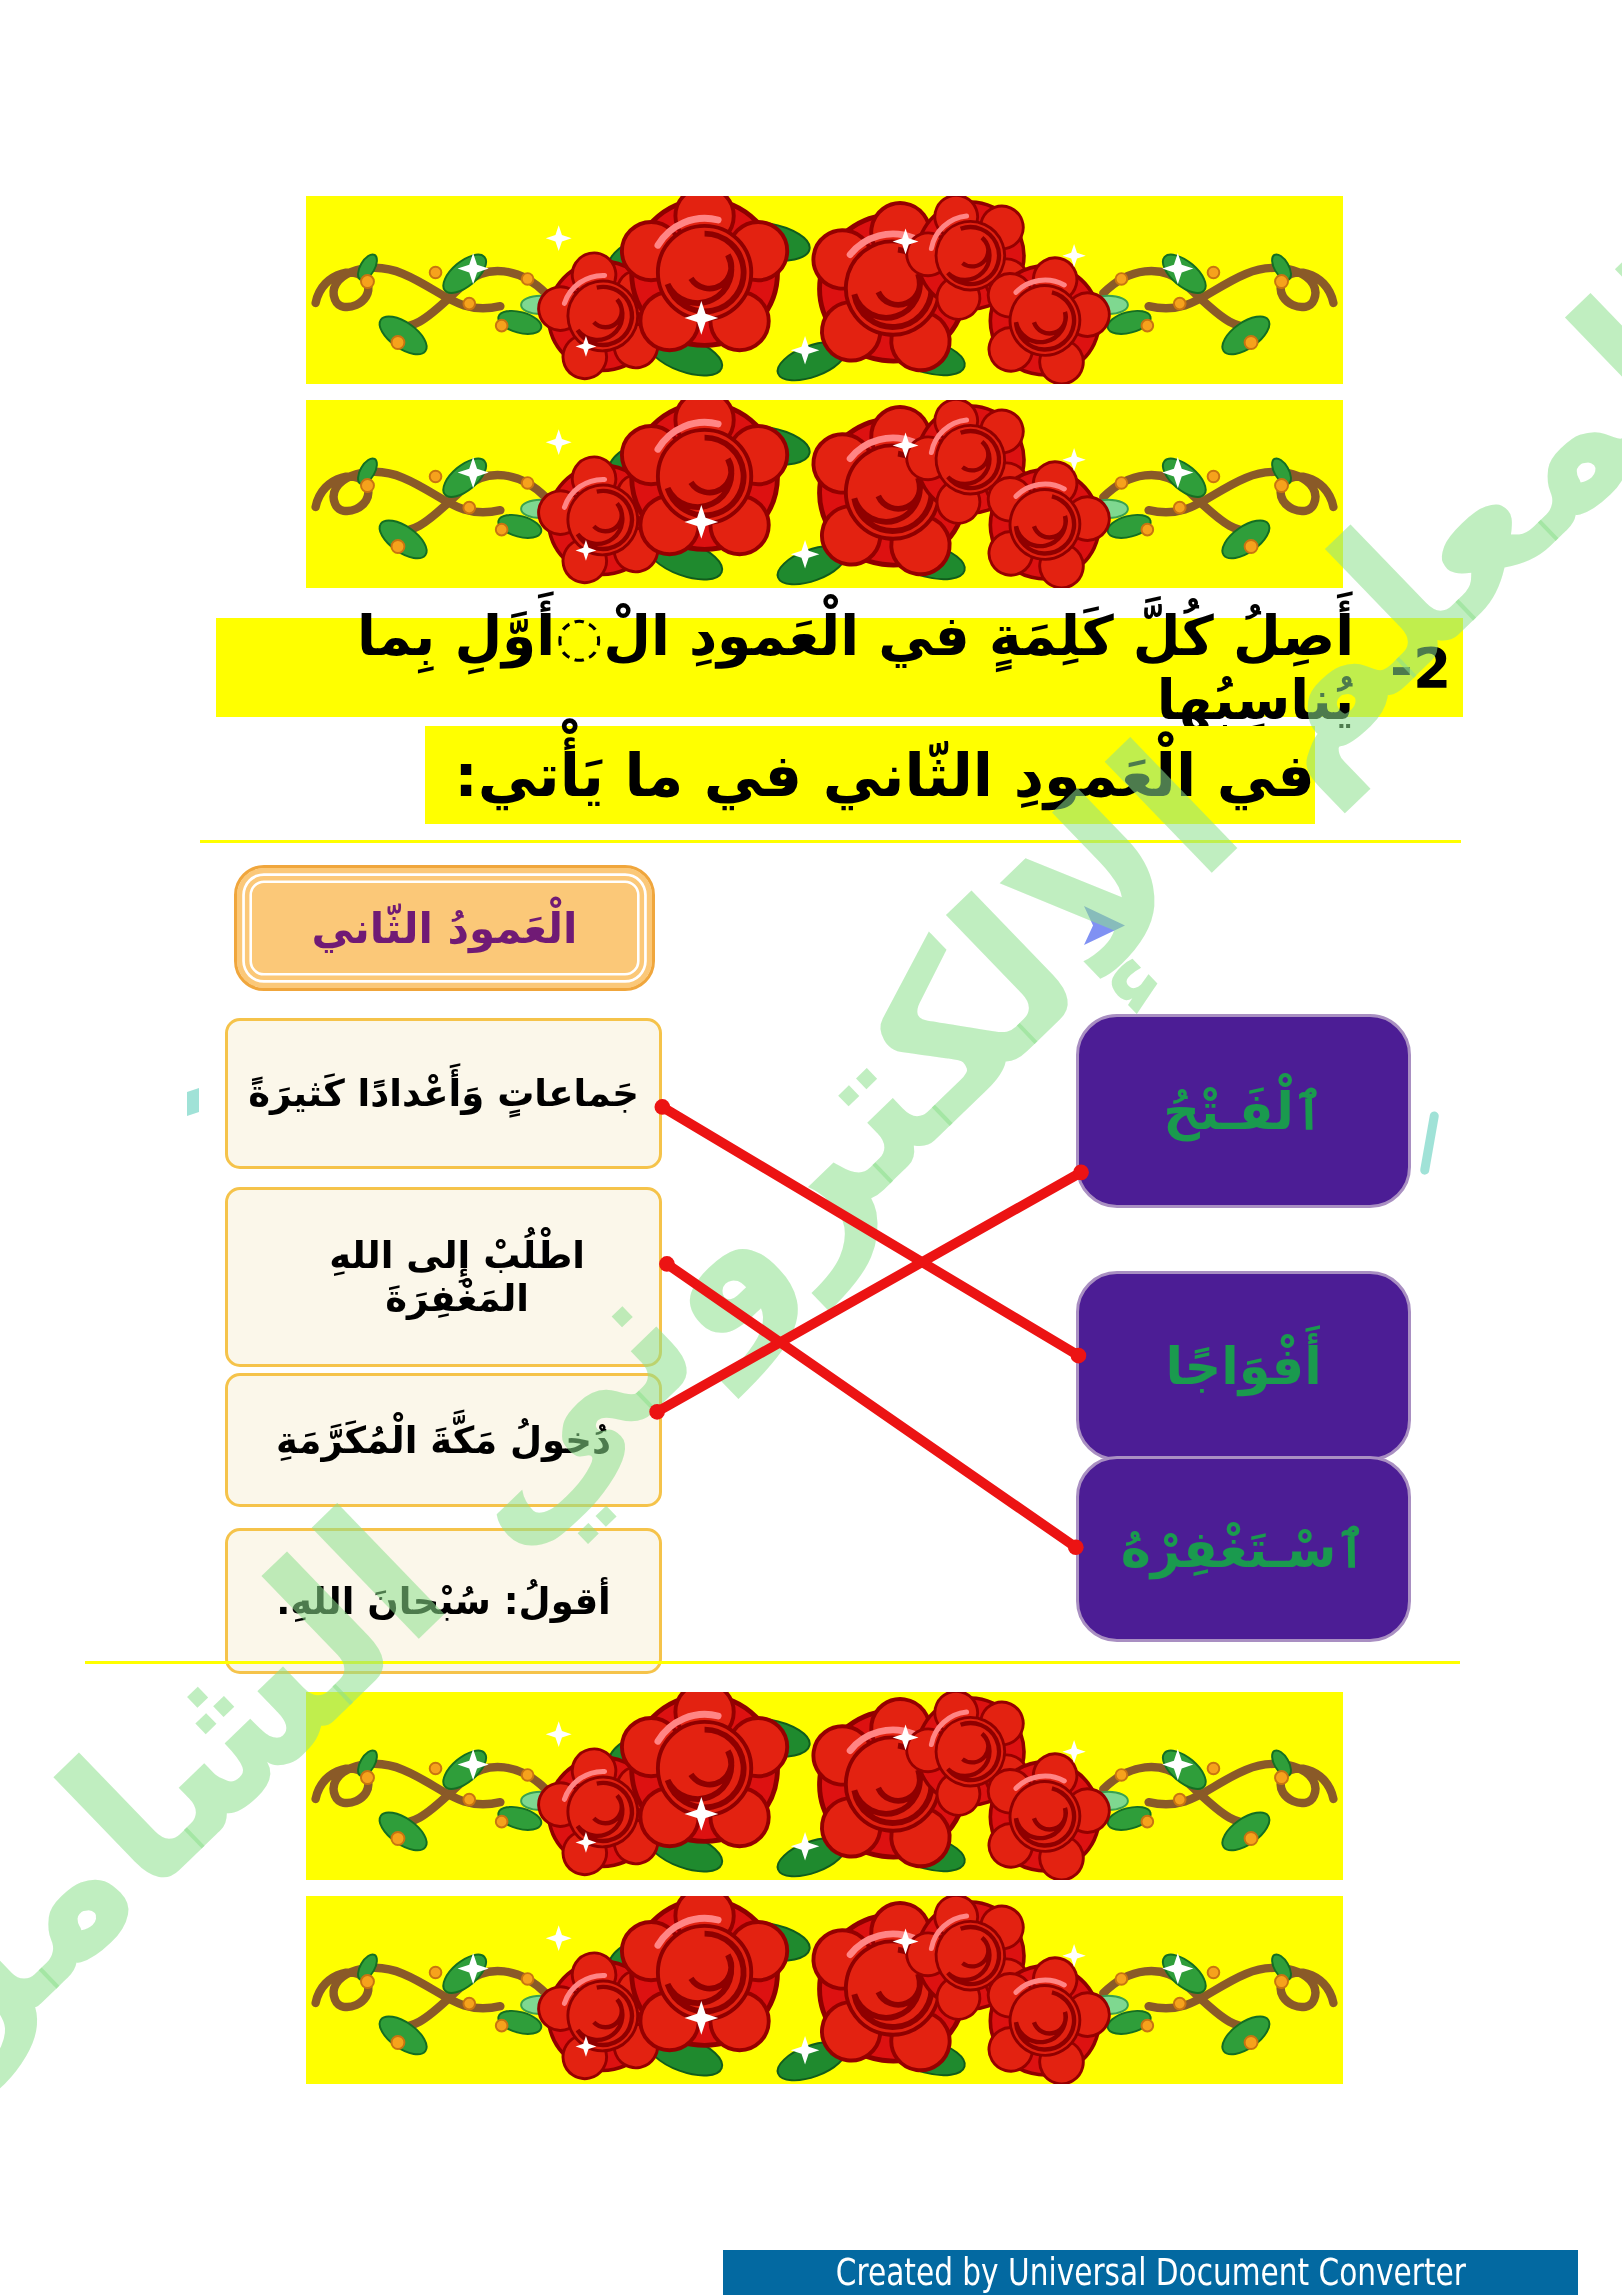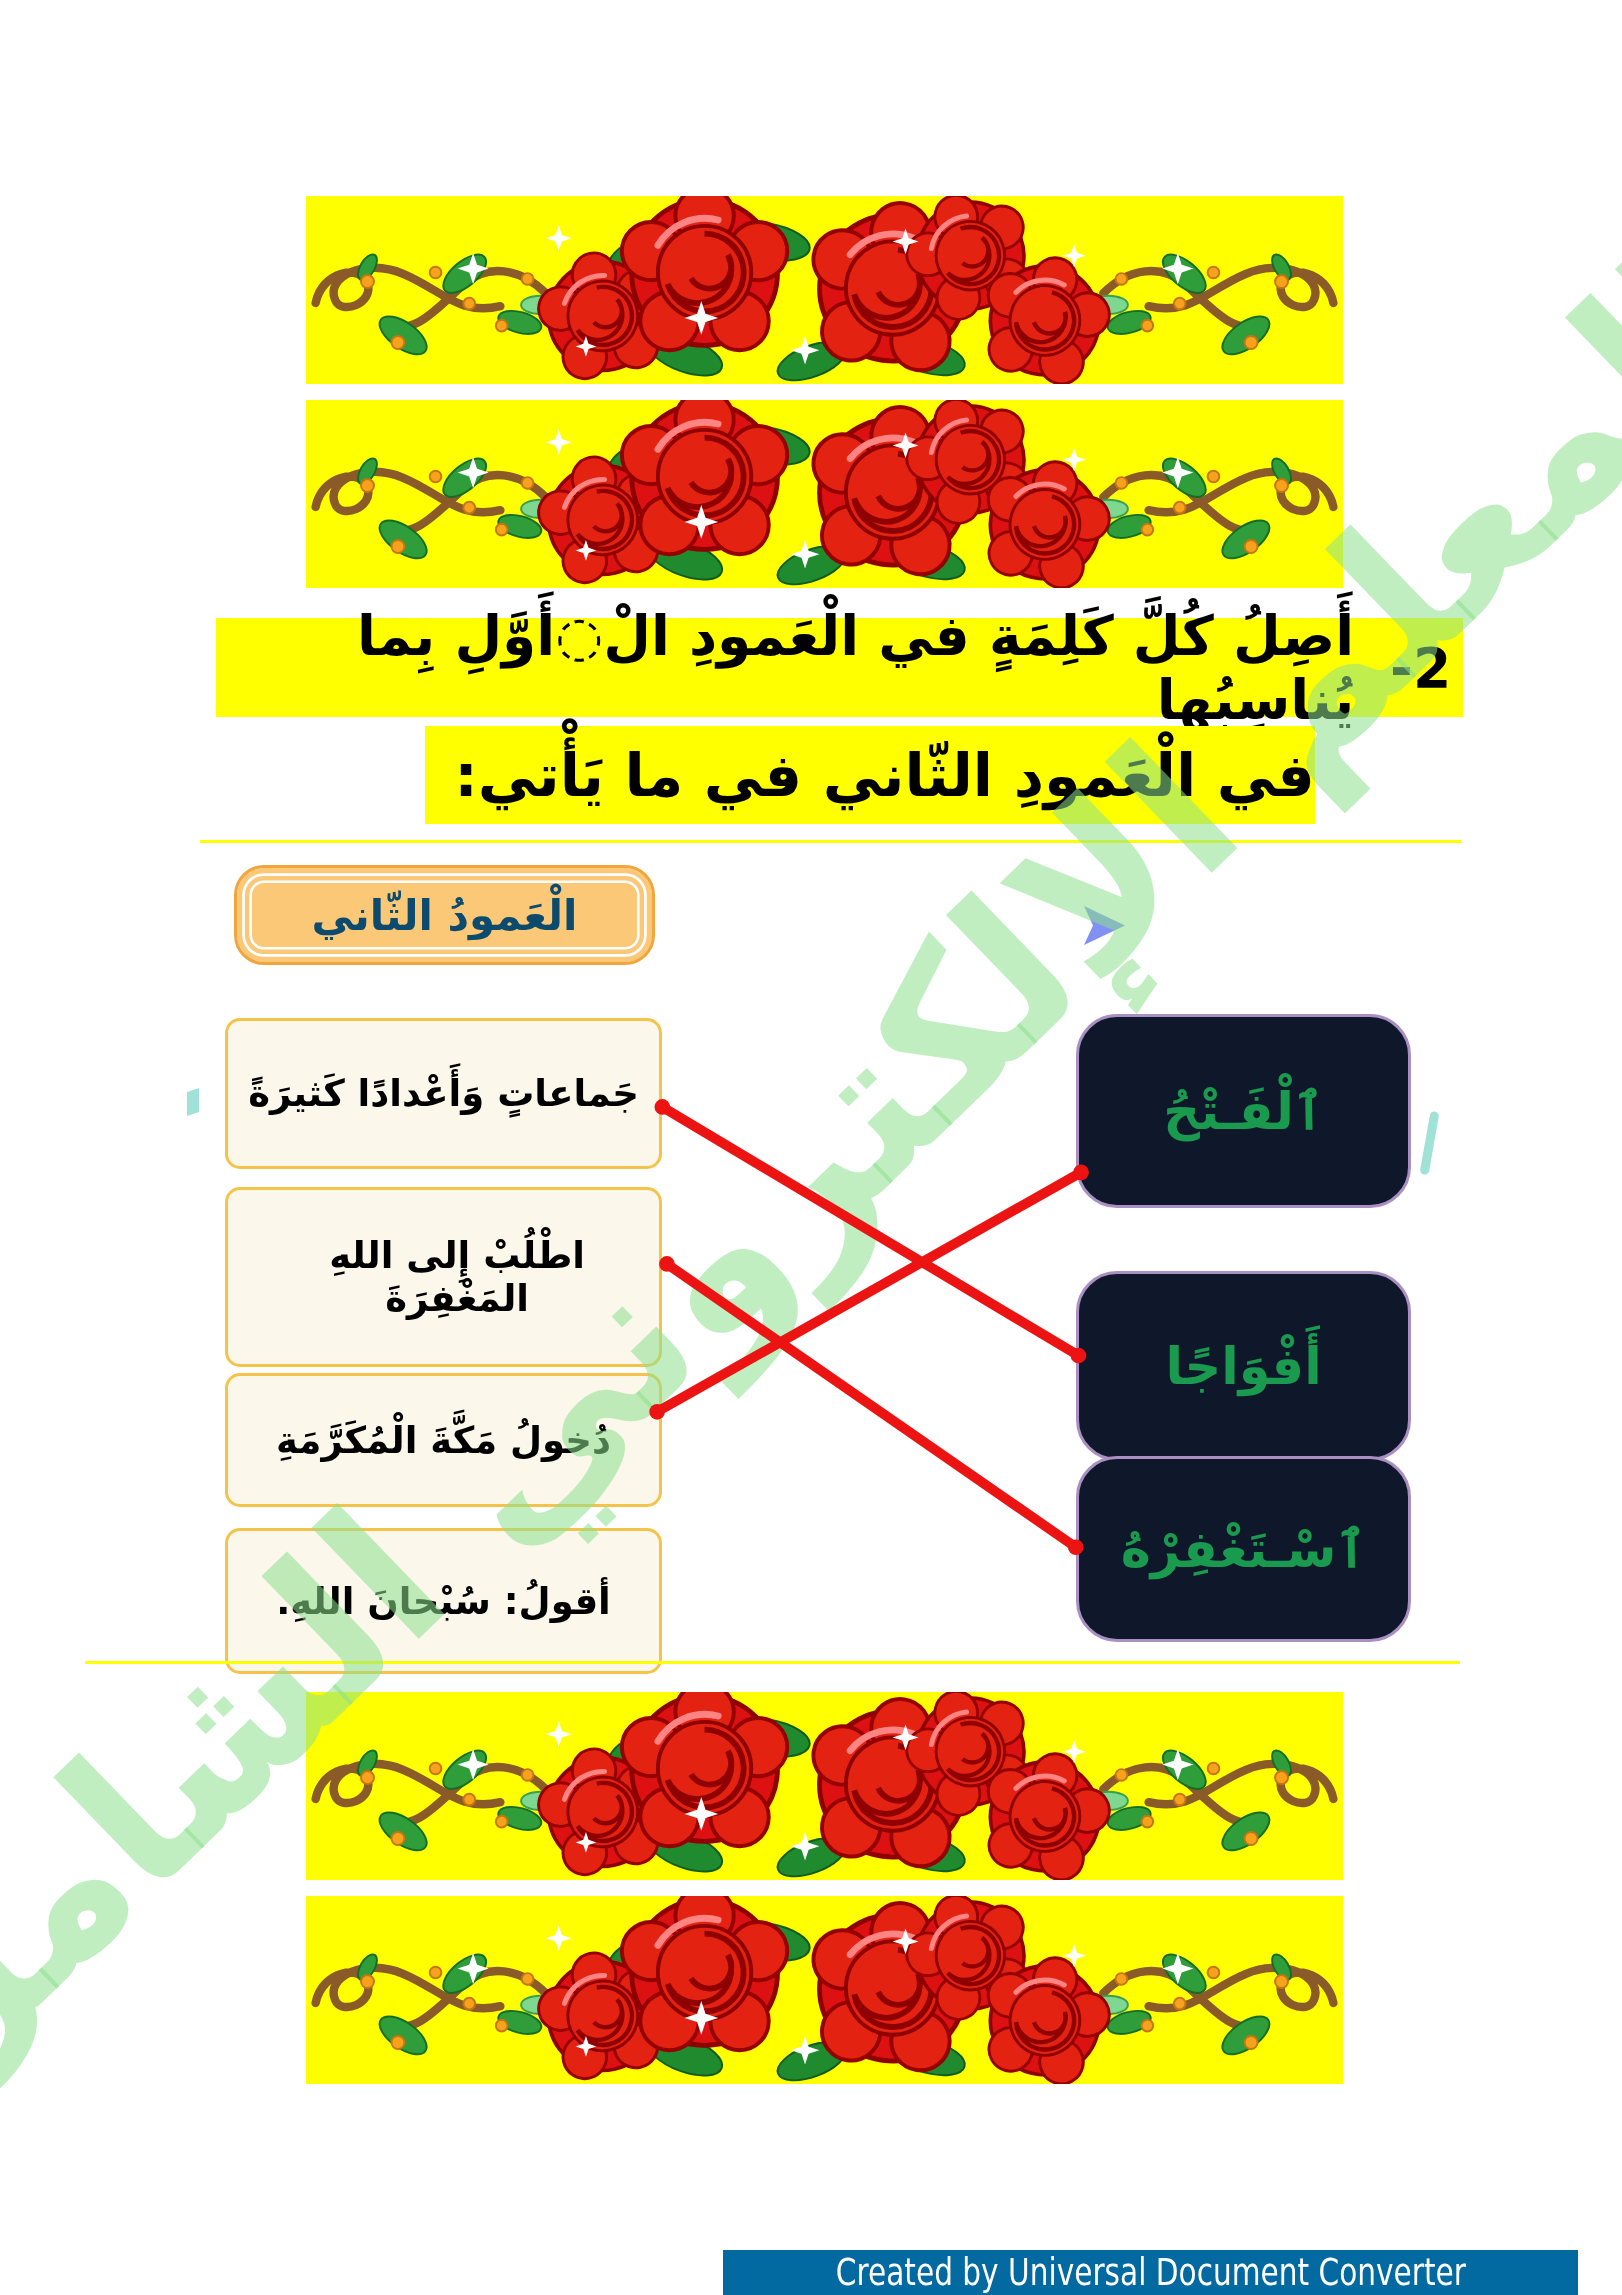--- a/index.html
+++ b/index.html
@@ -15,34 +15,34 @@
               display:flex;align-items:center;direction:rtl;}
   #title1{left:216px;top:618px;width:1247px;height:99px;font-size:55px;
           justify-content:flex-start;padding-right:11.8px;box-sizing:border-box;gap:36px;}
   #title2{left:425px;top:726px;width:890px;height:98px;font-size:59px;justify-content:flex-start;}
 
   .divider{position:absolute;height:3.3px;background:#ffff00;z-index:10;}
   #divider-top{left:200px;top:840px;width:1261px;}
   #divider-bottom{left:85px;top:1661px;width:1375px;}
 
   
-  .col-header{position:absolute;top:865px;height:100px;z-index:10;display:flex;align-items:center;
-              justify-content:center;font-weight:bold;font-size:42px;color:#0c4a6e;direction:rtl;
+  .col-header{position:absolute;top:865px;height:126px;z-index:10;display:flex;align-items:center;
+              justify-content:center;font-weight:bold;font-size:42px;color:#701a75;direction:rtl;
               border-radius:30px;box-sizing:border-box;}
   #header-first{left:1085px;width:323px;background:#b193c9;border:3.9px solid #8f6fae;
       box-shadow:inset 0 0 0 5.2px #b193c9, inset 0 0 0 7.9px #ffffff,
                  inset 0 0 0 12.4px #b193c9, inset 0 0 0 15px #ffffff;}
   #header-second{left:234px;width:421px;background:#fbc878;border:3.9px solid #f0a63c;
       box-shadow:inset 0 0 0 5.2px #fbc878, inset 0 0 0 7.9px #ffffff,
                  inset 0 0 0 12.4px #fbc878, inset 0 0 0 15px #ffffff;}
 
   
   .item{position:absolute;display:flex;align-items:center;justify-content:center;direction:rtl;
         box-sizing:border-box;z-index:10;text-align:center;}
-  .item-first{left:1076px;width:335px;background:#0f172a;border:3.9px solid #a98fc2;
+  .item-first{left:1076px;width:335px;background:#4c1d95;border:3.9px solid #a98fc2;
               border-radius:41px;color:#1a9a4e;font-size:51px;font-weight:bold;}
   .item-second{left:225px;width:437px;background:#fbf7ea;border:3.3px solid #f5c34a;
                border-radius:15px;color:#000;font-size:37px;font-weight:bold;padding:0 11.8px;}
   #first-0{top:1014px;height:194px;}
   #first-1{top:1234px;height:190px;margin-top:37px;}
   #first-2{top:1456px;height:186px;}
   #second-0{top:1018px;height:151px;}
   #second-1{top:1187px;height:180px;padding-left:39px;}
   #second-2{top:1353px;height:134px;margin-top:20px;}
   #second-3{top:1528px;height:146px;}

